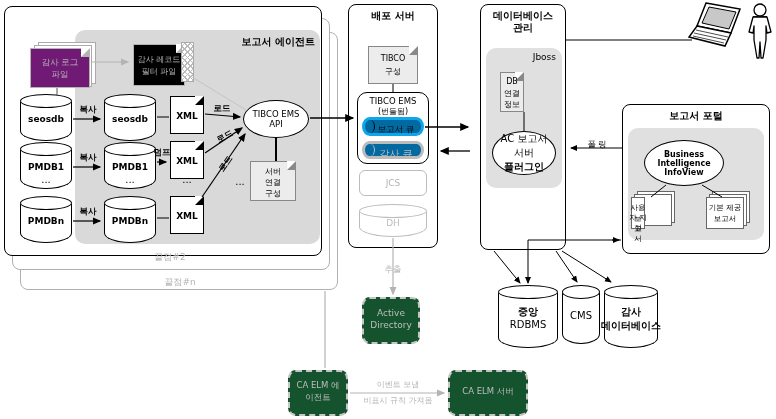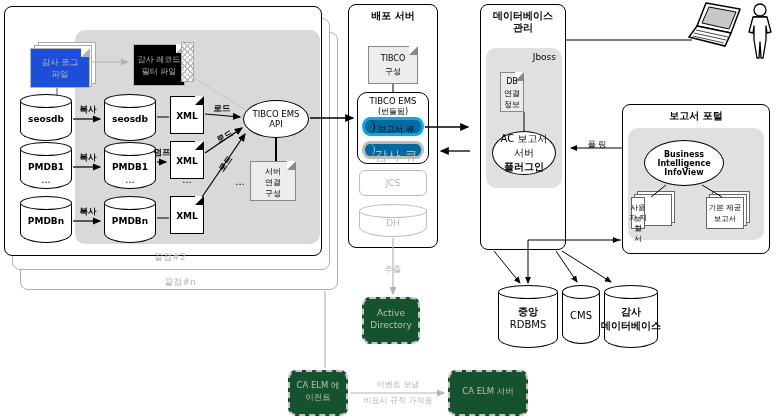--- a/index.html
+++ b/index.html
@@ -10,21 +10,21 @@
   .b{font-weight:bold}
   .dim{color:#b4b4b4}
   .box{position:absolute;border:1px solid #000;border-radius:8px;background:#fff;box-sizing:border-box}
   .gpanel{position:absolute;border-radius:10px;background:#dcdcdc}
   .dash{position:absolute;border:2px dashed #c6c6c6;border-radius:8px;background:#14532d;color:#bdbdbd;box-sizing:border-box}
   .file{position:absolute;background:#ececec;border:1px solid #888;box-sizing:border-box}
   .file::before{content:"";position:absolute;top:-1px;right:-1px;width:0;height:0;
     border-style:solid;border-width:0 0 9px 9px;border-color:transparent transparent #888 #fff}
   .file.wh{background:#fff;border-color:#000}
   .file.wh::before{border-color:transparent transparent #000 #fff}
-  .file.gy{border-color:#b4b4b4;background:#1d4ed8}
+  .file.gy{border-color:#b4b4b4;background:#701a75}
   .file.gy::before{border-color:transparent transparent #b4b4b4 #fff}
   .cyl{position:absolute;background:#fff;border:1px solid #000;border-top:none;
        border-radius:0 0 50% 50%/0 0 10px 10px;box-sizing:border-box}
   .cyl::before{content:"";position:absolute;left:-1px;right:-1px;top:-8px;height:14px;background:#fff;
        border:1px solid #000;border-radius:50%;box-sizing:border-box}
   .cyl.dm{border-color:#bcbcbc;color:#bcbcbc}
   .cyl.dm::before{border-color:#bcbcbc}
   .cylt{position:absolute;left:0;right:0;text-align:center}
   .queue{position:absolute;background:#0369a1;border:3px solid #0ea5e9;border-radius:9px/11px;box-sizing:border-box}
   .queue::before{content:"";position:absolute;left:1px;top:0;bottom:0;width:8px;
@@ -44,20 +44,21 @@
 <body>
 
 <div id="stage">
 
   <div class="box" style="left:20px;top:32px;width:318px;height:258px;border-color:#b0b0b0"></div>
   <div class="box" style="left:12px;top:18px;width:318px;height:252px;border-color:#b0b0b0"></div>
 
   <div class="box" style="left:4px;top:6px;width:318px;height:250px"></div>
 
   <div class="gpanel" style="left:75px;top:30px;width:245px;height:214px;background:#d9d9d9"></div>
+  <div class="abs b" style="left:185px;top:35px;width:130px;text-align:right;padding-right:4px;font-size:10px">보고서 에이전트</div>
 
   <div class="srect gy" style="left:38px;top:42px;width:58px;height:42px"></div>
   <div class="srect gy" style="left:34px;top:45px;width:58px;height:42px"></div>
   <div class="file gy abs" style="left:30px;top:48px;width:60px;height:40px">
     <div class="abs c dim" style="left:0;right:0;top:8px;font-size:8.5px">감사 로그</div>
     <div class="abs c dim" style="left:0;right:0;top:20px;font-size:8.5px">파일</div>
   </div>
 
   <div class="file gy" style="left:133px;top:44px;width:52px;height:42px;background:#000000">
     <div class="abs c dim" style="left:-4px;right:-4px;top:9px;font-size:8px">감사 레코드</div>
@@ -133,21 +134,21 @@
   </div>
 
   <div class="box" style="left:357px;top:92px;width:72px;height:72px;border-radius:10px">
     <div class="abs c" style="left:0;right:0;top:3px;font-size:8.5px">TIBCO EMS</div>
     <div class="abs c" style="left:0;right:0;top:13px;font-size:8px">(번들됨)</div>
   </div>
   <div class="queue" style="left:362px;top:117px;width:62px;height:19px">
     <div class="abs c" style="left:6px;right:0;top:4px;font-size:8.5px">보고서 큐</div>
   </div>
   <div class="queue dm" style="left:362px;top:141px;width:62px;height:18px">
-    <div class="abs c" style="left:6px;right:0;top:3px;font-size:13px">감사 큐</div>
+    <div class="abs c" style="left:6px;right:0;top:3px;font-size:10px">감사 큐</div>
   </div>
   <div class="box" style="left:359px;top:170px;width:68px;height:26px;border-color:#bcbcbc;border-radius:6px">
     <div class="abs c dim" style="left:0;right:0;top:7px;font-size:9px">JCS</div>
   </div>
   <div class="cyl dm" style="left:359px;top:212px;width:68px;height:25px">
     <div class="cylt" style="top:6px;font-size:9px">DH</div>
   </div>
   <div class="abs c dim" style="left:374px;top:264px;width:38px;font-size:8.5px;background:#fff">추출</div>
 
   <div class="dash" style="left:362px;top:297px;width:58px;height:47px">

